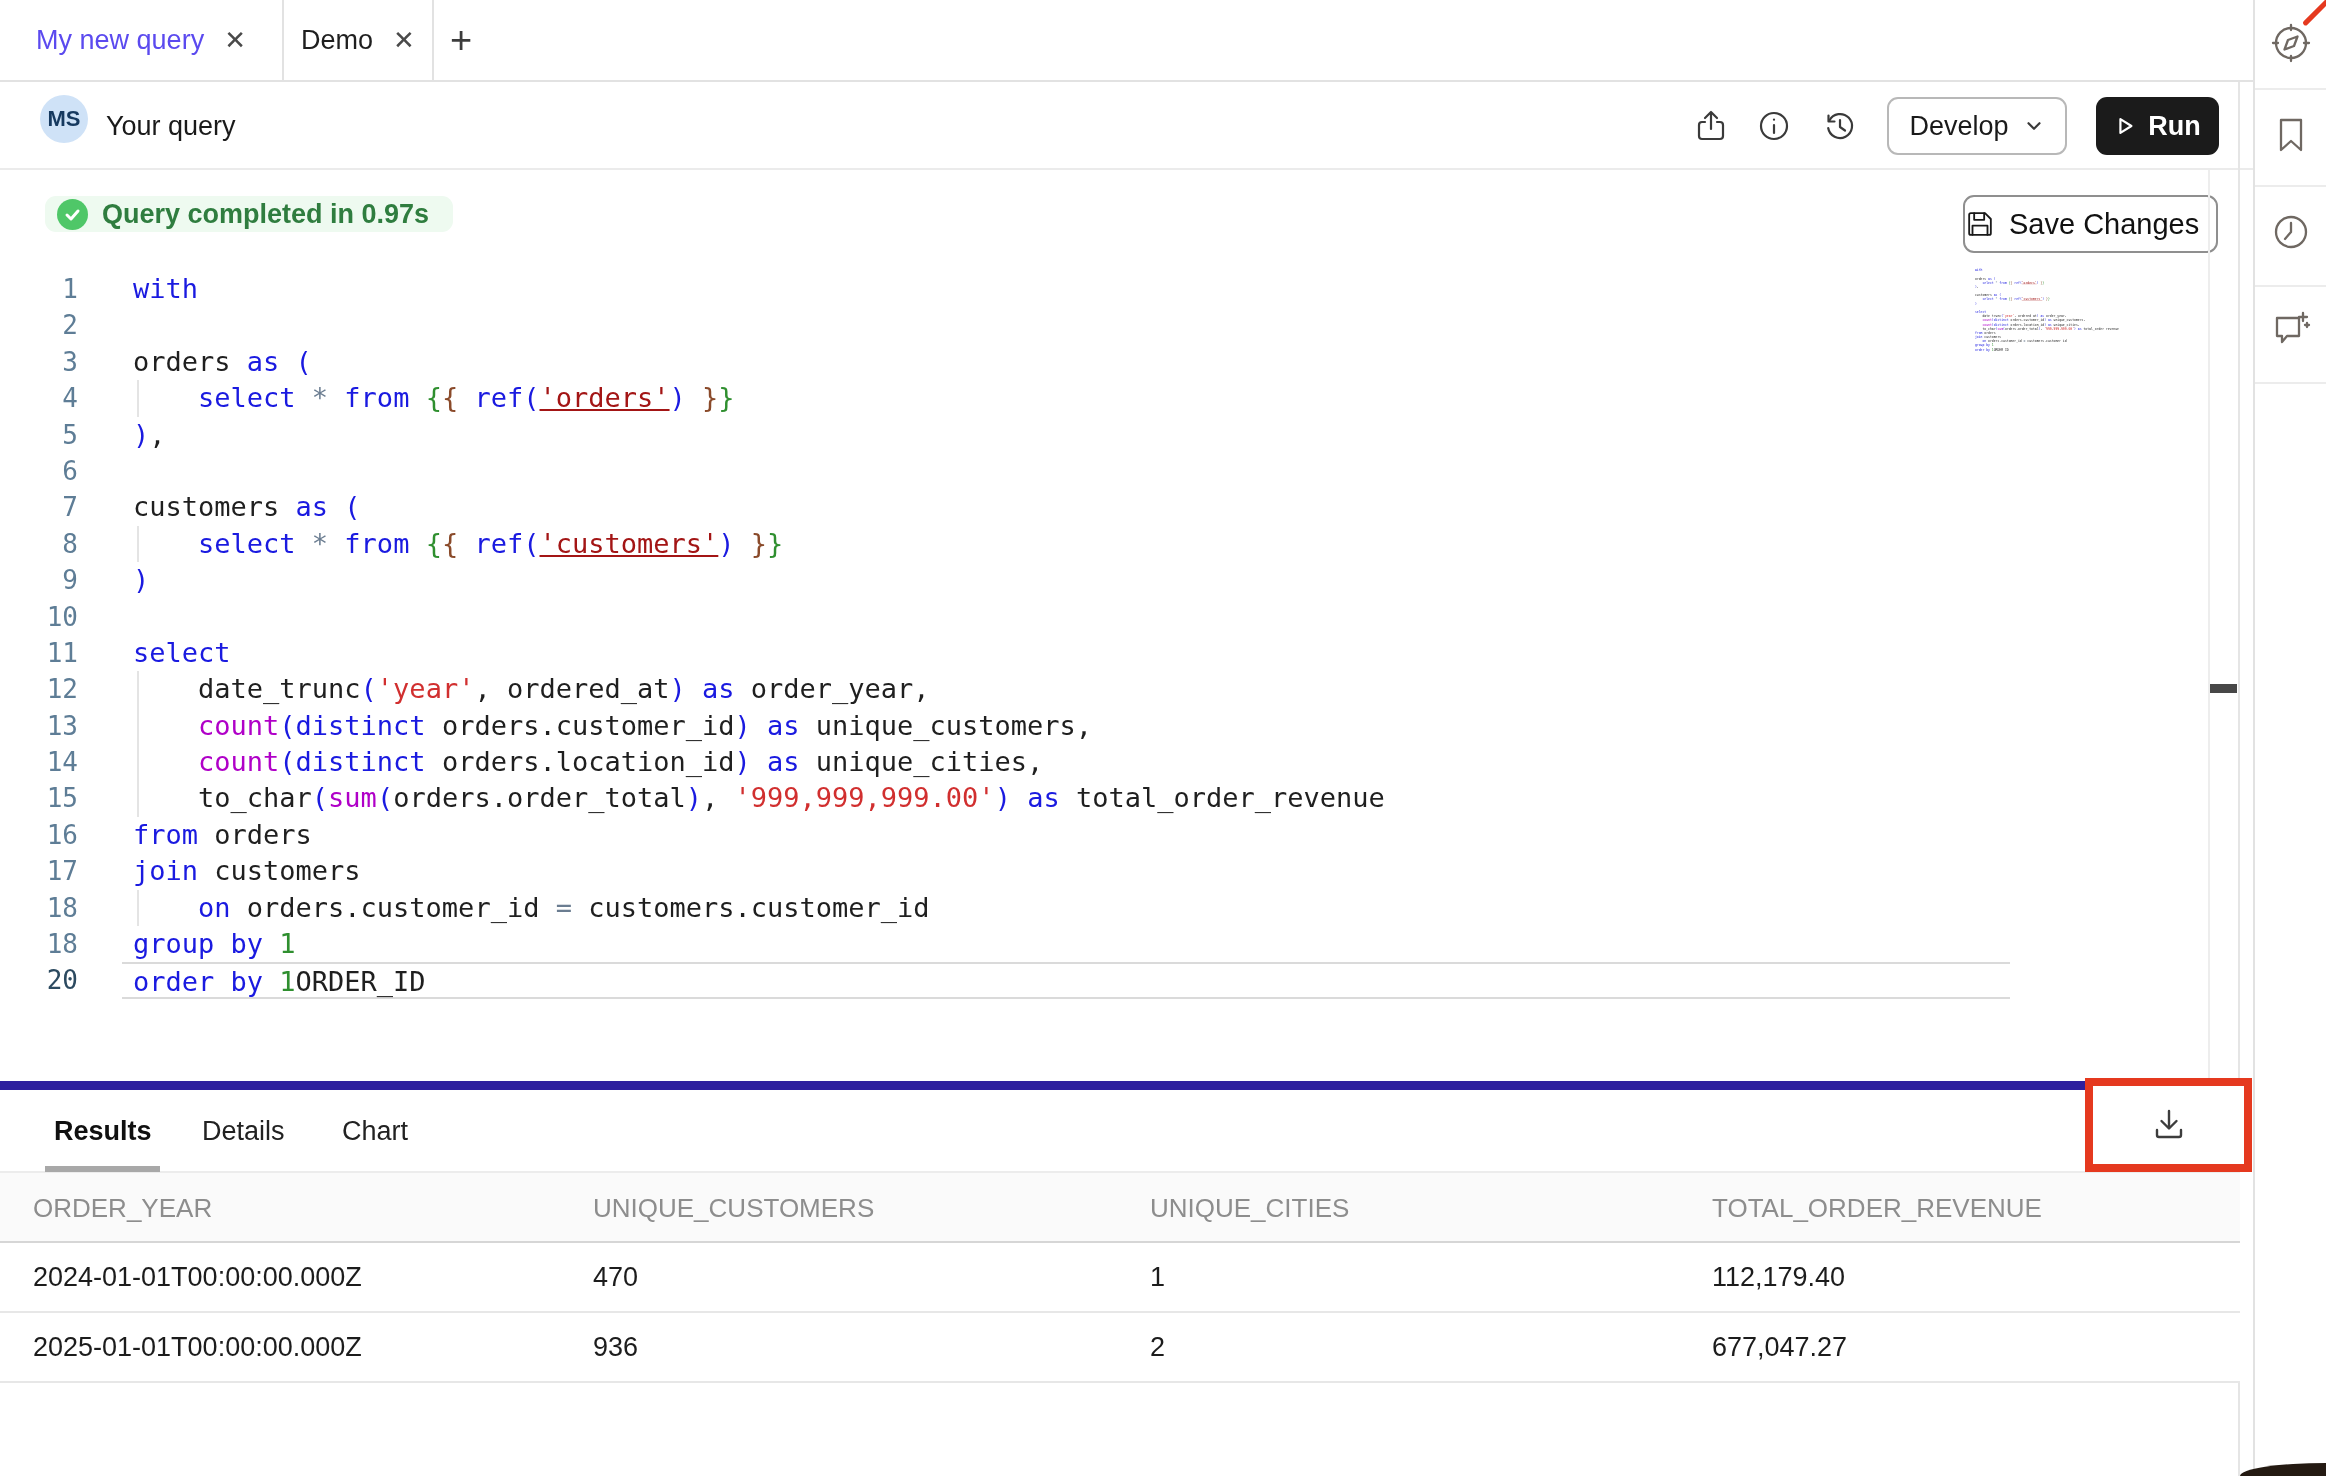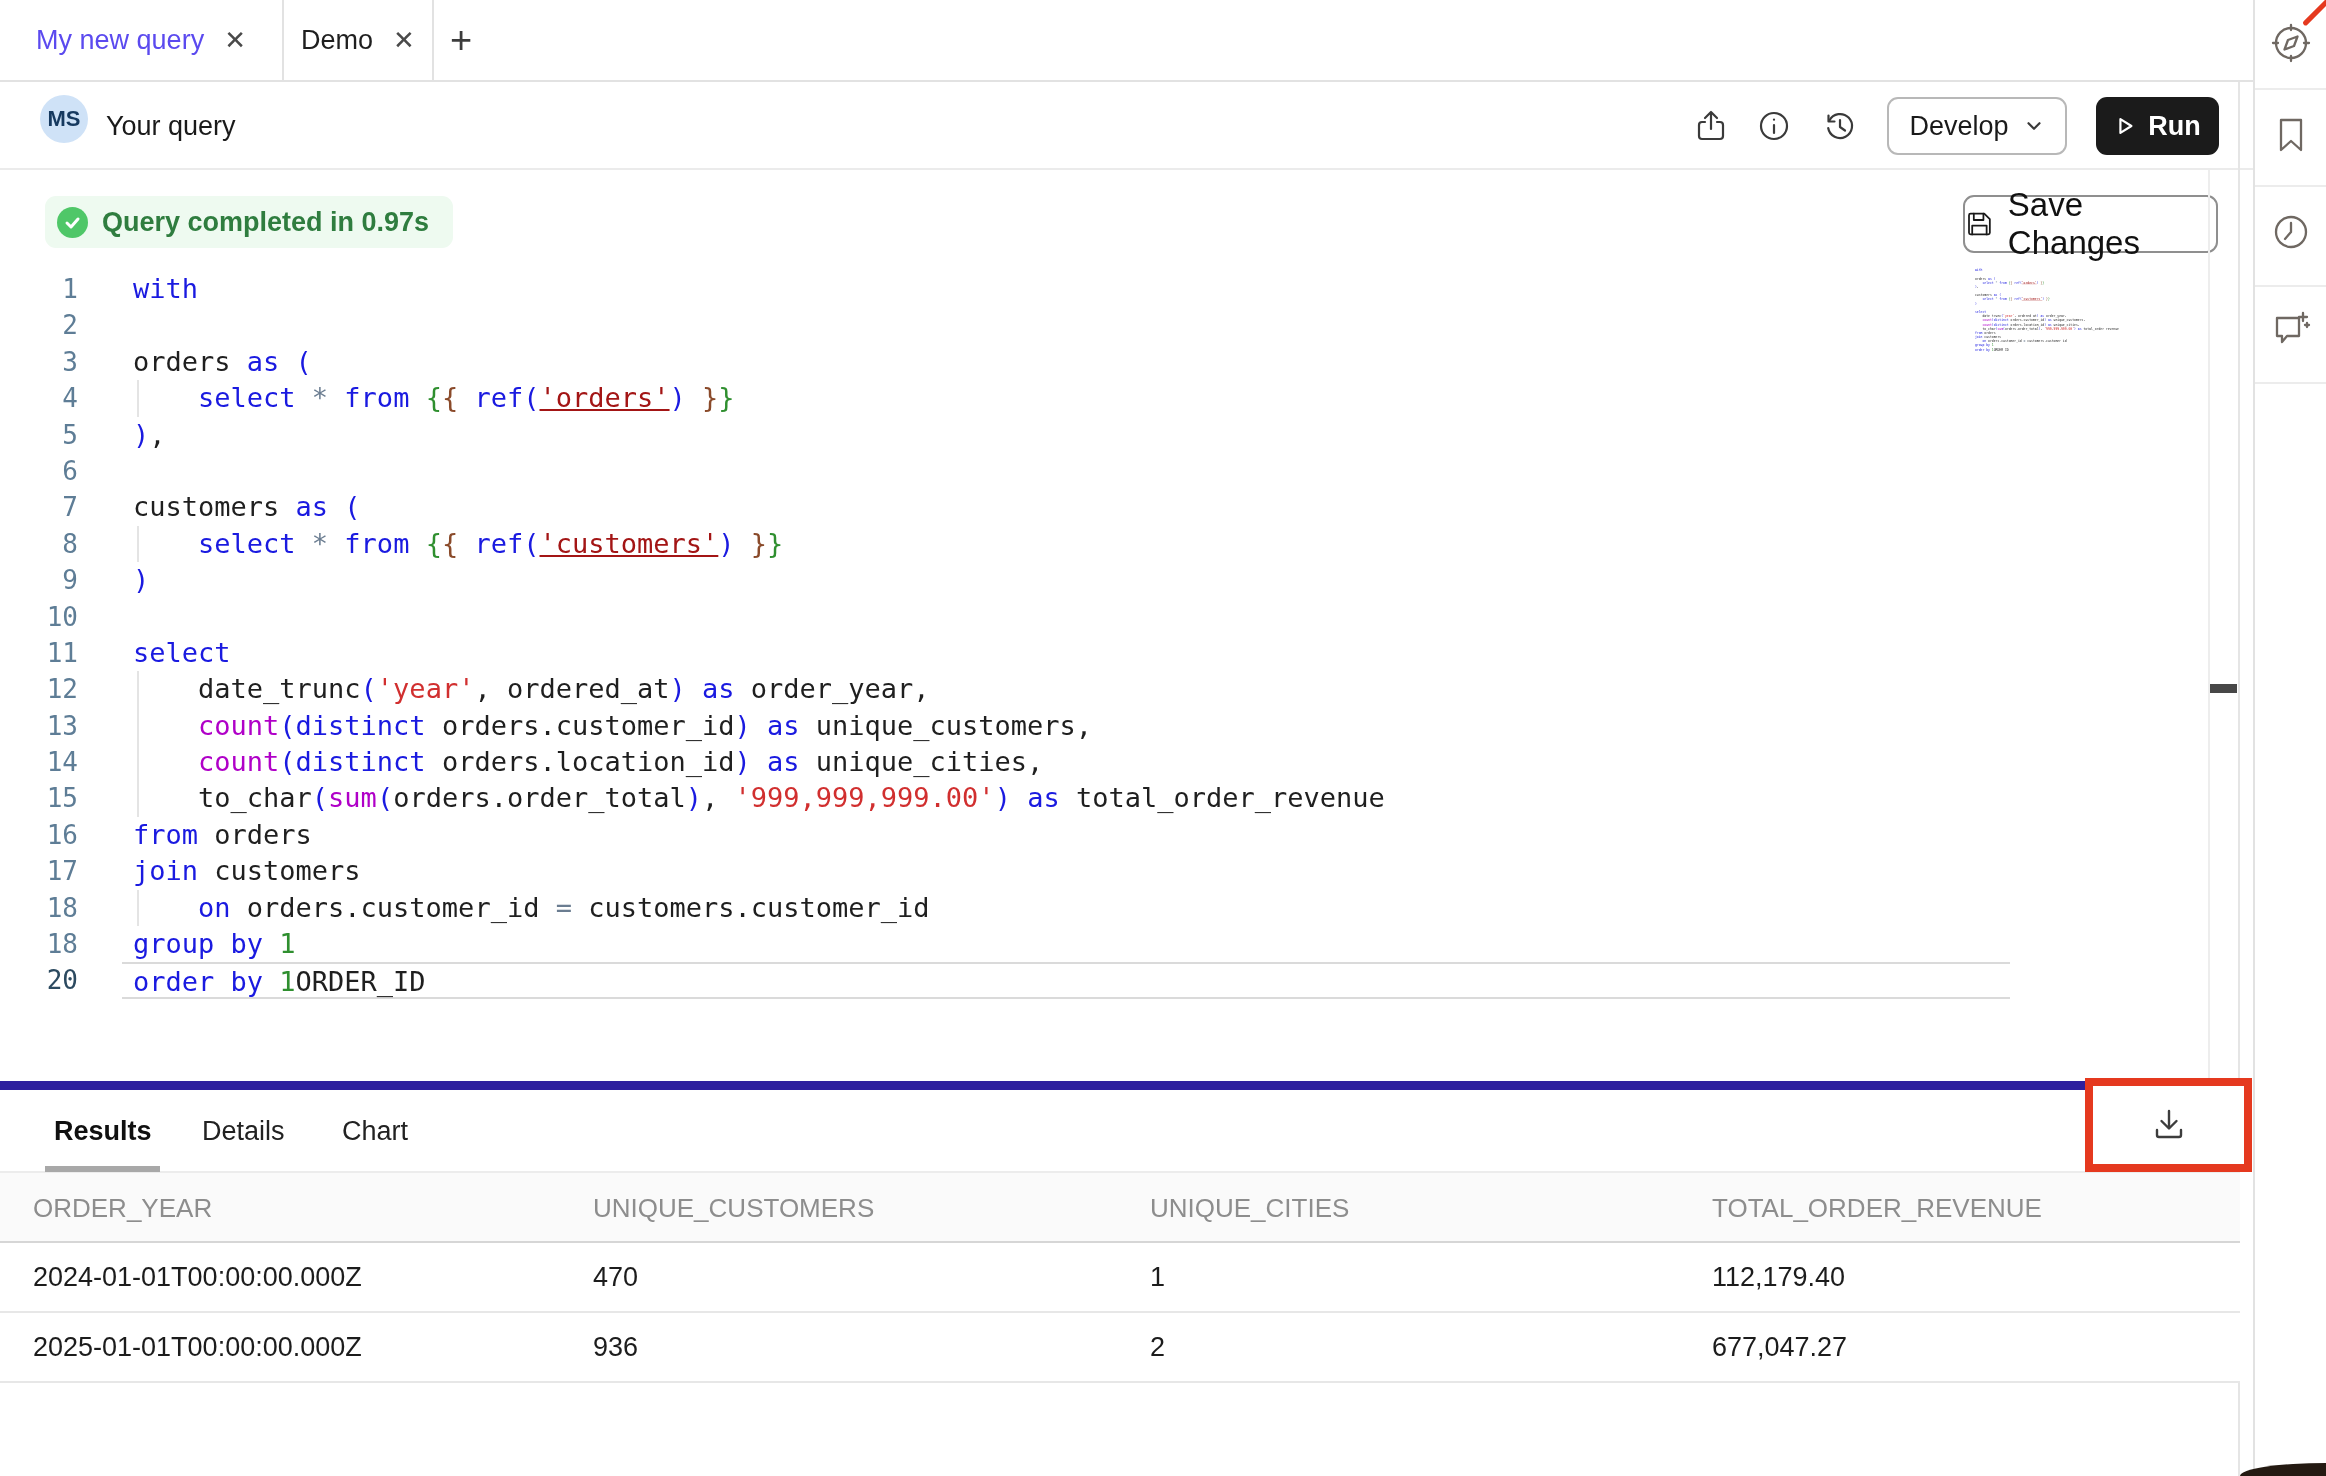--- a/index.html
+++ b/index.html
@@ -35,31 +35,31 @@
     align-items:center; justify-content:center; gap:14px; font-size:27px; color:#1a1a1a; }
   .develop-btn svg { width:22px; height:22px; stroke:#3a3a3a; fill:none; stroke-width:2.4;
     stroke-linecap:round; stroke-linejoin:round; }
   .run-btn { position:absolute; left:2096px; top:15px; width:123px; height:58px;
     background:#1b1b1b; border-radius:11px; display:flex; align-items:center;
     justify-content:center; gap:12px; color:#fff; font-size:27px; font-weight:600; }
   .run-btn svg { width:22px; height:22px; stroke:#fff; fill:none; stroke-width:2.4;
     stroke-linejoin:round; }
 
   
-  .status-badge { position:absolute; left:45px; top:196px; height:52px; border-radius:11px;
+  .status-badge { position:absolute; left:45px; top:196px; height:36px; border-radius:11px;
     background:#eefaf0; display:inline-flex; align-items:center; gap:14px;
     padding:0 24px 0 12px; }
   .status-badge .check { width:31px; height:31px; border-radius:50%; background:#4fc768;
     display:flex; align-items:center; justify-content:center; }
   .status-badge .check svg { width:17px; height:17px; stroke:#fff; fill:none; stroke-width:3;
     stroke-linecap:round; stroke-linejoin:round; }
   .status-badge .msg { font-size:27px; font-weight:600; color:#2f7d3f; }
   .save-btn { position:absolute; left:1963px; top:195px; width:255px; height:58px;
     border:2px solid #8f8f8f; border-radius:11px; background:#fff; display:flex;
-    align-items:center; gap:14px; font-size:33px; color:#111; }
+    align-items:center; gap:14px; font-size:29px; color:#111; }
   .save-btn svg { width:30px; height:30px; stroke:#1a1a1a; fill:none; stroke-width:2.2;
     stroke-linejoin:round; stroke-linecap:round; }
 
   
   .editor { position:absolute; left:0; top:271px; width:2010px; }
   .code-line { display:flex; height:36.4px; font-family:"DejaVu Sans Mono", monospace;
     font-size:27px; line-height:36.4px; white-space:pre; }
   .code-line .gutter { width:78px; flex:none; text-align:right; color:#5e7d96; font-size:26px; }
   .code-line.active .gutter { color:#2c4a60; }
   .code-line .content { margin-left:44px; padding-left:11px; flex:1; position:relative; }

